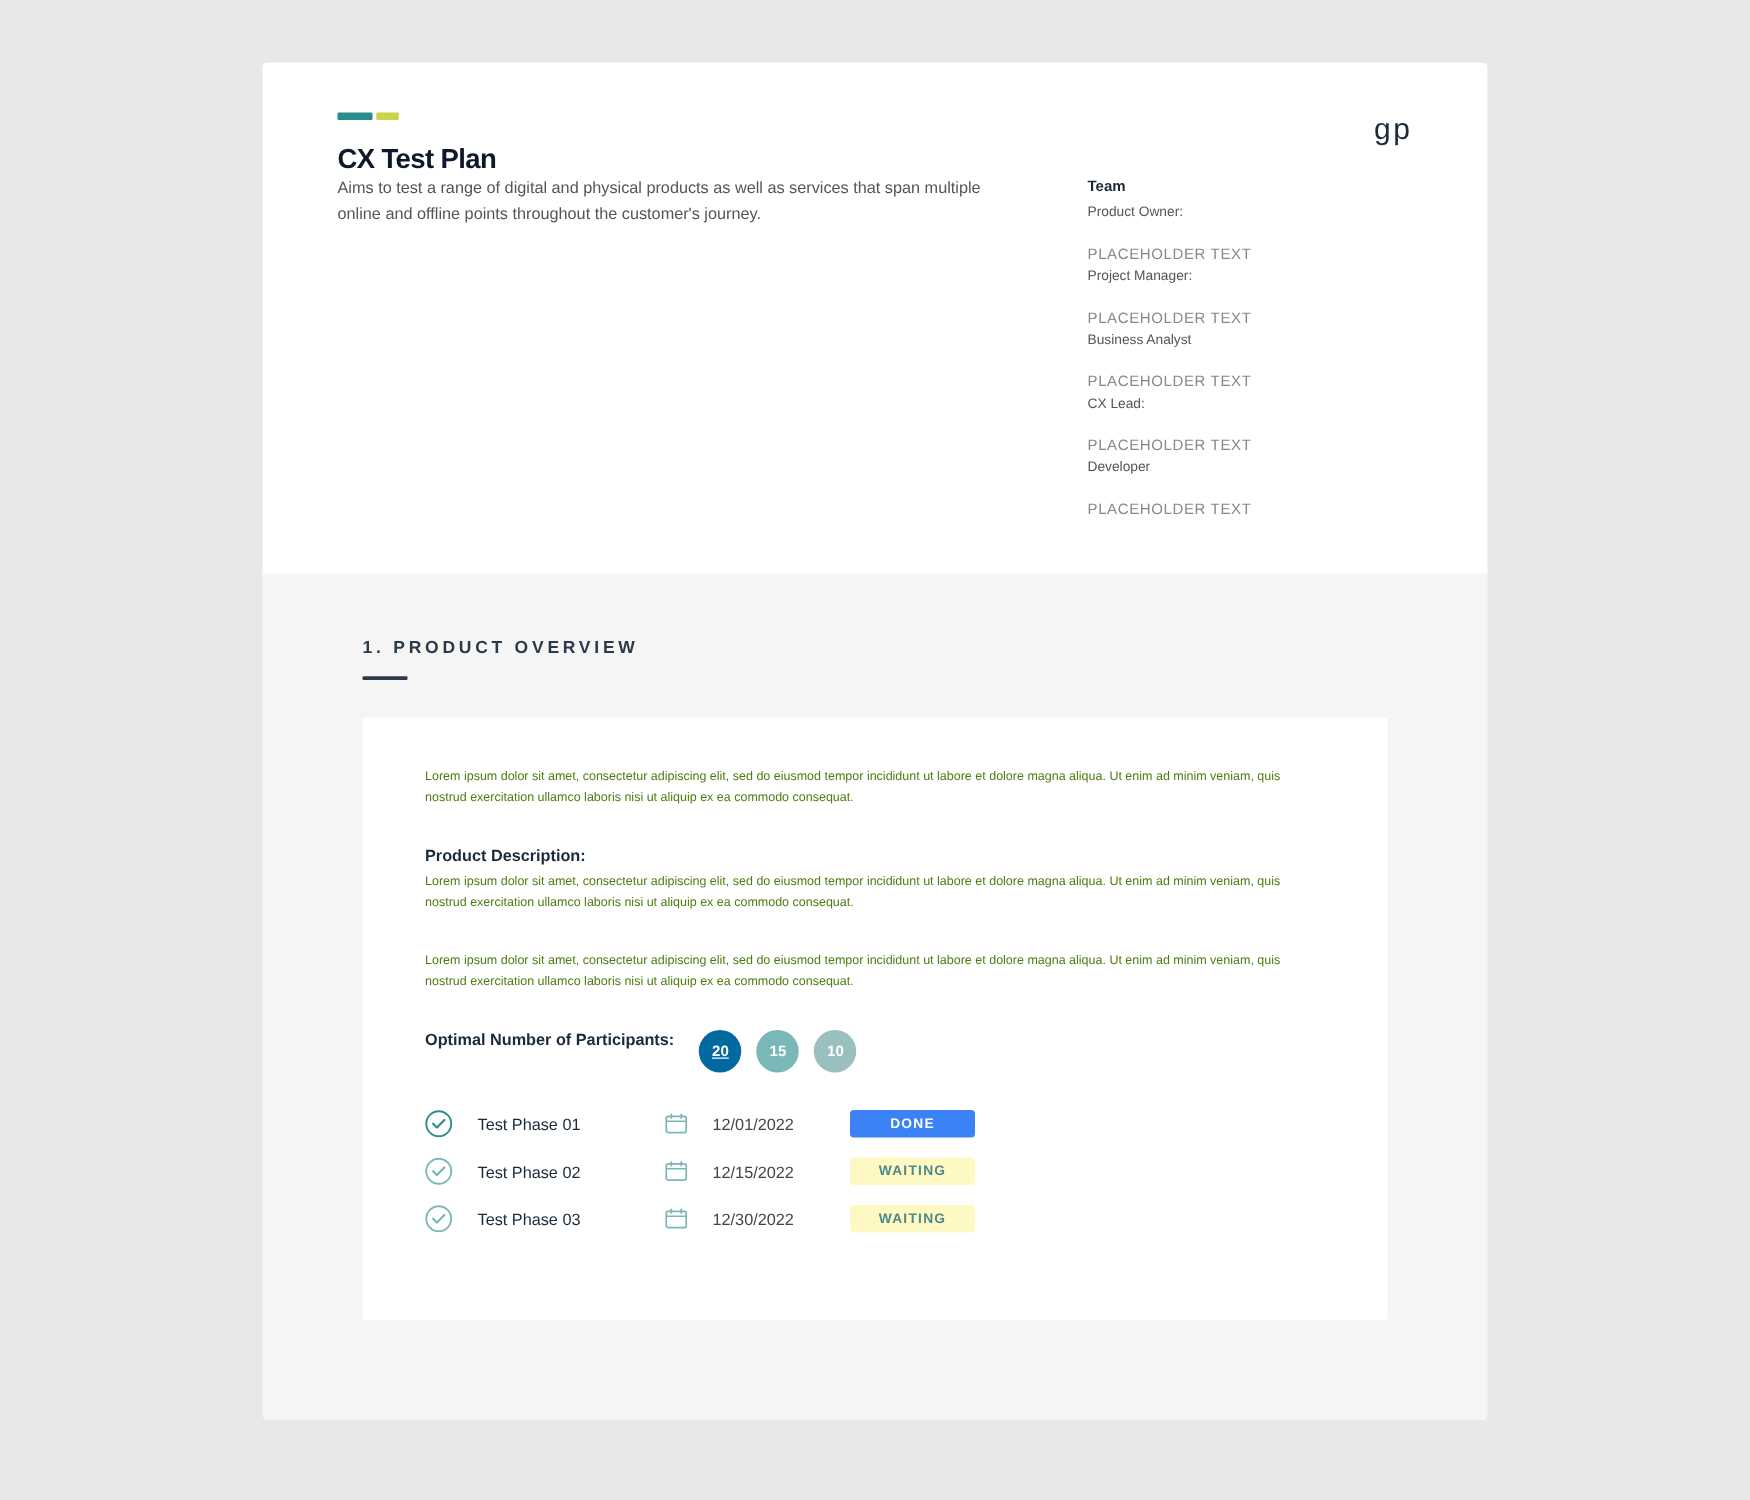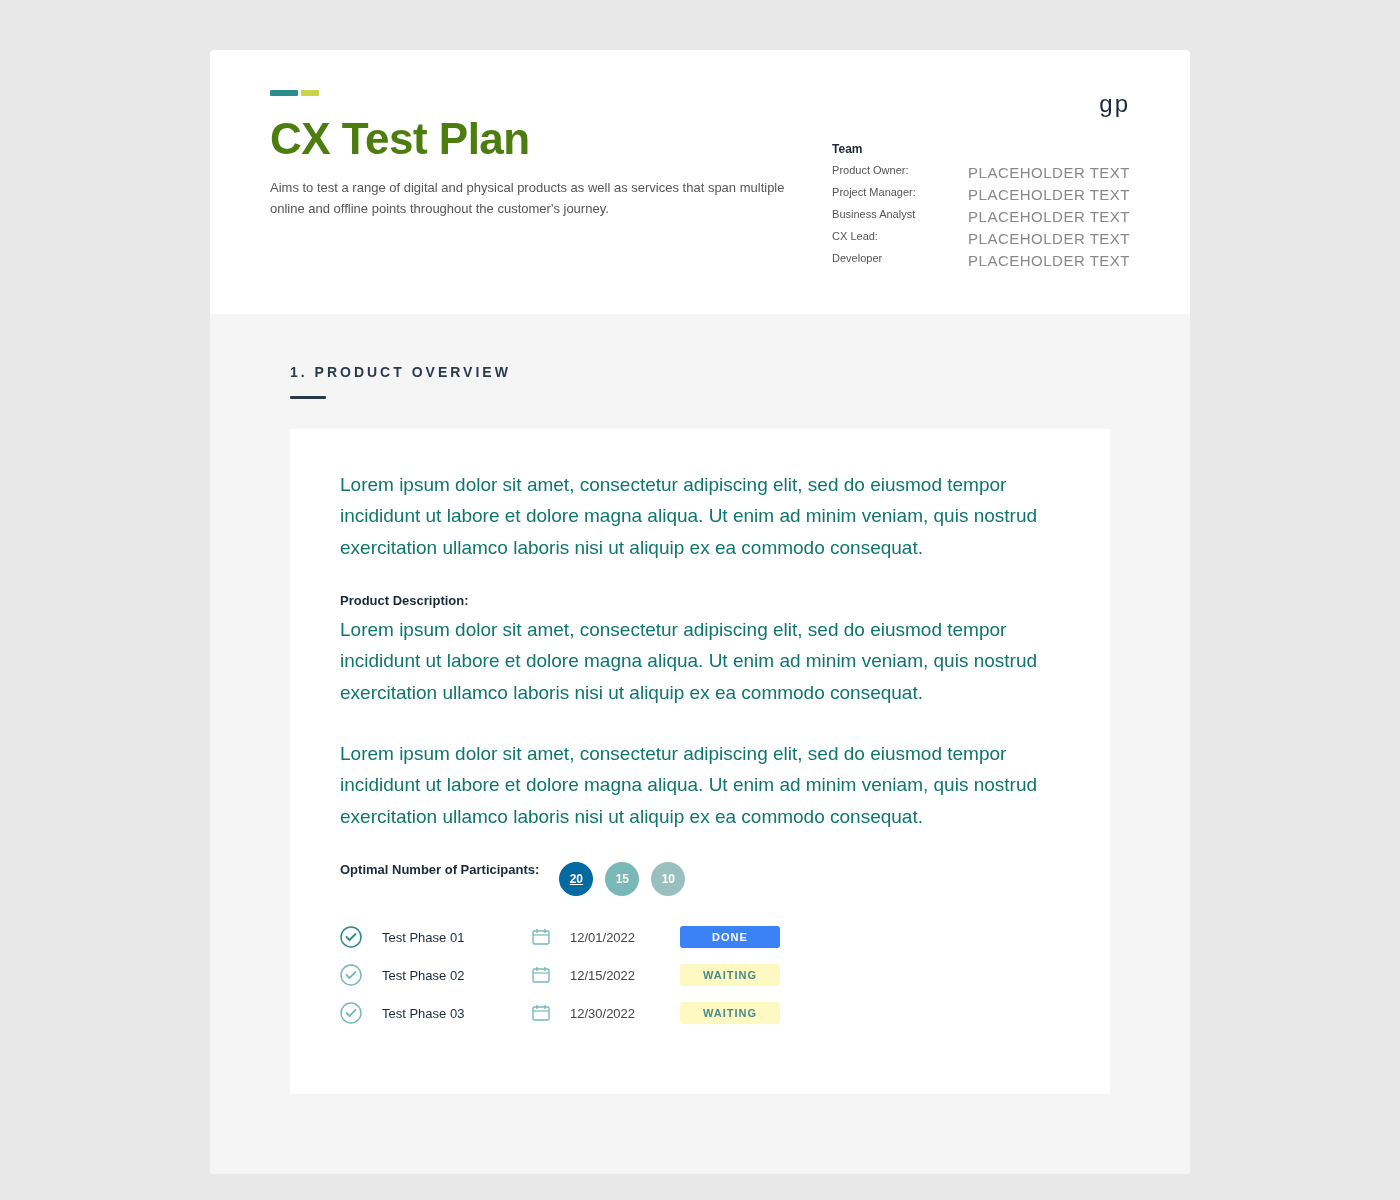--- a/index.html
+++ b/index.html
@@ -41,24 +41,23 @@
       background: #2a8c8c;
       border-radius: 1px;
     }
     .accent-bar-yellow {
       width: 18px;
       height: 6px;
       background: #c8d44a;
       border-radius: 1px;
     }
     .document-title {
-      font-size: 44px;
-      font-weight: 700;
-      color: #4d7c0f;
-      margin-bottom: 14px;
+      font-size: 22px;
+      font-weight: 700;
+      color: #0f172a;
       letter-spacing: -0.5px;
     }
     .document-subtitle {
       font-size: 13px;
       color: #555;
       line-height: 1.6;
       max-width: 520px;
     }
     .header-right {
       text-align: right;
@@ -79,30 +78,31 @@
     .team-label {
       font-size: 12px;
       font-weight: 700;
       color: #1a2a3a;
       margin-bottom: 8px;
       text-transform: none;
     }
     .team-row {
       display: flex;
       justify-content: space-between;
-      gap: 36px;
+      gap: 20px;
       margin-bottom: 5px;
+      flex-direction: column;
     }
     .team-role {
       font-size: 11px;
       color: #555;
       min-width: 100px;
     }
     .team-value {
-      font-size: 15px;
+      font-size: 12px;
       color: #888;
       letter-spacing: 0.5px;
     }
     
     .content-section {
       background: #f5f5f5;
       padding: 50px 80px 60px 80px;
     }
     .section-header {
       margin-bottom: 30px;
@@ -131,22 +131,22 @@
     .field-block {
       margin-bottom: 30px;
     }
     .field-label {
       font-size: 13px;
       font-weight: 700;
       color: #1a2a3a;
       margin-bottom: 6px;
     }
     .field-text {
-      font-size: 19px;
-      color: #0f766e;
+      font-size: 10px;
+      color: #4d7c0f;
       line-height: 1.65;
     }
     
     .participants-row {
       display: flex;
       gap: 12px;
       margin-bottom: 30px;
     }
     .participants-label {
       font-size: 13px;

